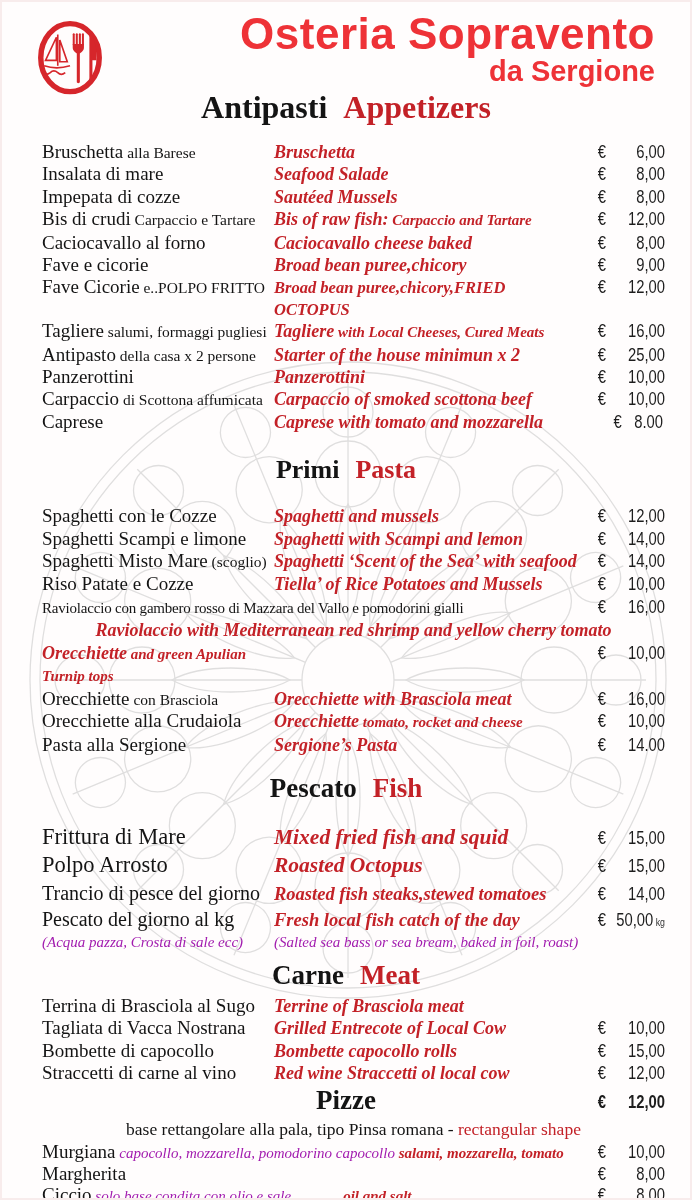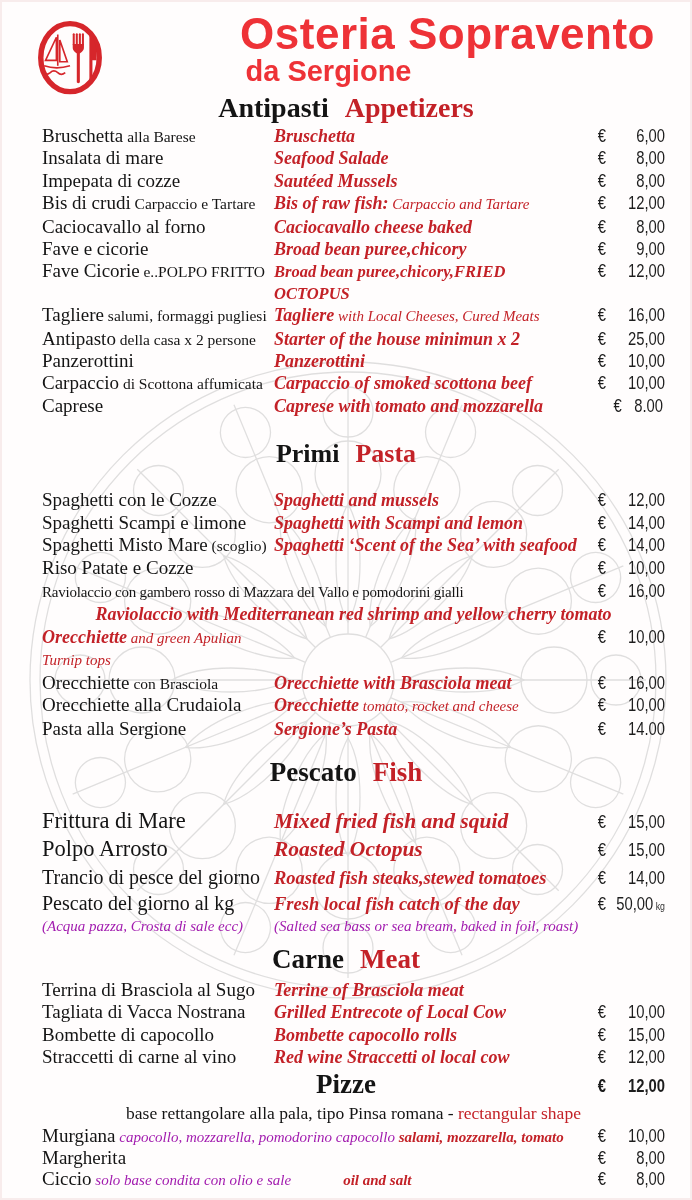--- a/index.html
+++ b/index.html
@@ -17,27 +17,27 @@
   }
   .watermark{position:absolute;left:24px;top:356px;z-index:0}
   header,main,.coperto{position:relative;z-index:1}
 
   
   header{padding:10px 35px 0 0;height:92px}
   .logo{position:absolute;left:34px;top:16px}
   .title{font-family:"Liberation Sans",sans-serif;font-weight:700;font-size:44px;
          line-height:1.02;color:var(--brand);text-align:right;letter-spacing:.5px}
   .subtitle{font-family:"Liberation Sans",sans-serif;font-weight:700;font-size:29px;
-            line-height:1;color:var(--brand);text-align:center;margin-top:0}
+            line-height:1;color:var(--brand);text-align:right;margin-top:0}
 
   
   .heading{position:relative;text-align:center;font-weight:700;line-height:30px}
   .heading .sg+.sg{margin-left:16px}
   .hb{color:var(--ink)} .hr{color:var(--red)}
-  .section-antipasti .heading{font-size:28px;line-height:27px;margin-bottom:4px}
+  .section-antipasti .heading{font-size:32px;line-height:27px;margin-bottom:20px}
   .section-primi{margin-top:22px}
   .section-primi .heading{font-size:26px;margin-bottom:20px}
   .section-pescato{margin-top:16px}
   .section-pescato .heading{font-size:27px;line-height:31px;margin-bottom:20px}
   .section-carne{margin-top:10px}
   .section-carne .heading{font-size:27px;line-height:31px;margin-bottom:4px}
   .section-pizze .heading{font-size:27px;line-height:30px;margin-bottom:2px}
   .section-dessert{margin-top:2px}
   .section-dessert .heading{font-size:28px;line-height:29px;margin-bottom:1px}
   .heading .price{position:absolute;right:25px;top:2px}
@@ -60,21 +60,21 @@
   .lh23{line-height:23px}
   .pzsub{line-height:24px}
   .lhd1{line-height:19px}
   .lhd2{line-height:18px}
 
   
   .sg{white-space:pre-wrap}
   .n{font-size:19px;color:var(--ink)}
   .ns{font-size:15.5px;color:var(--ink)}
   .t{font-size:18px;font-style:italic;font-weight:700;color:var(--red)}
-  .ts{font-size:15px;font-style:italic;font-weight:400;color:var(--red)}
+  .ts{font-size:15px;font-style:italic;font-weight:700;color:var(--red)}
   .ts2{font-size:16.5px;font-style:italic;font-weight:700;color:var(--red)}
   .bi{font-size:15px;font-style:italic;color:#a21caf}
   .ri{font-size:15px;font-style:italic;font-weight:700;color:var(--red)}
   .ml{margin-left:52px}
   .n-lg{font-size:22.5px}
   .t-lg{font-size:21.5px}
   .row.md .n{font-size:20px}
   .row.md .t{font-size:18.5px}
   .bc{font-size:17.5px}
   .rc{font-size:17.5px;color:var(--red)}
@@ -310,20 +310,21 @@
       <div class="row">
         <span class="lcol"><span class="sg n">Spaghetti Misto Mare</span><span class="sg ns"> (scoglio)</span></span>
         <span class="mcol"><span class="sg t">Spaghetti ‘Scent of the Sea’ with seafood</span></span>
         <span class="pcol"><span class="price">
             <span class="cur">€</span>
             <span class="amt">14,00</span>
           </span></span>
       </div>
       <div class="row">
         <span class="lcol"><span class="sg n">Riso Patate e Cozze</span></span>
+        <span class="mcol"><span class="sg t">Tiella’ of Rice Potatoes and Mussels</span></span>
         <span class="pcol"><span class="price">
             <span class="cur">€</span>
             <span class="amt">10,00</span>
           </span></span>
       </div>
       <div class="row wide rv">
         <span class="lcol"><span class="sg n">Raviolaccio con gambero rosso di Mazzara del Vallo e pomodorini gialli</span></span>
         <span class="pcol"><span class="price">
             <span class="cur">€</span>
             <span class="amt">16,00</span>

